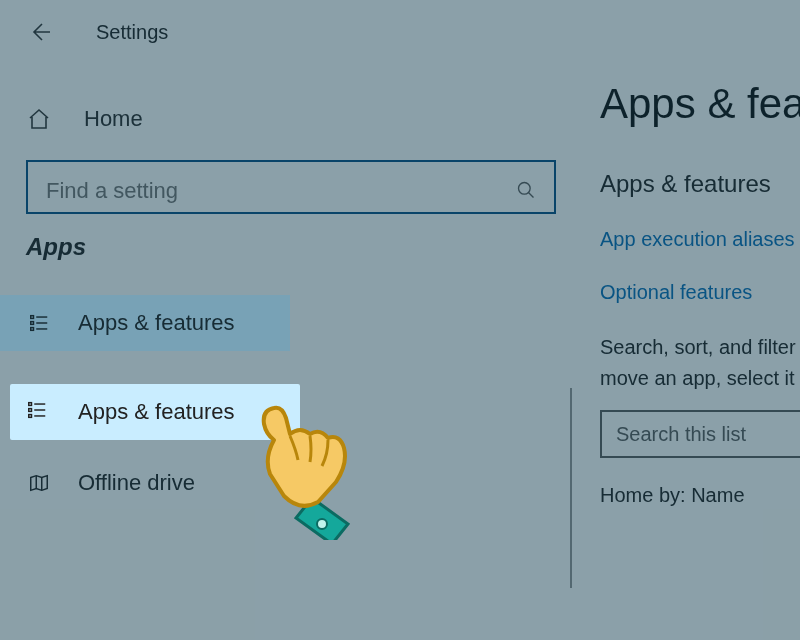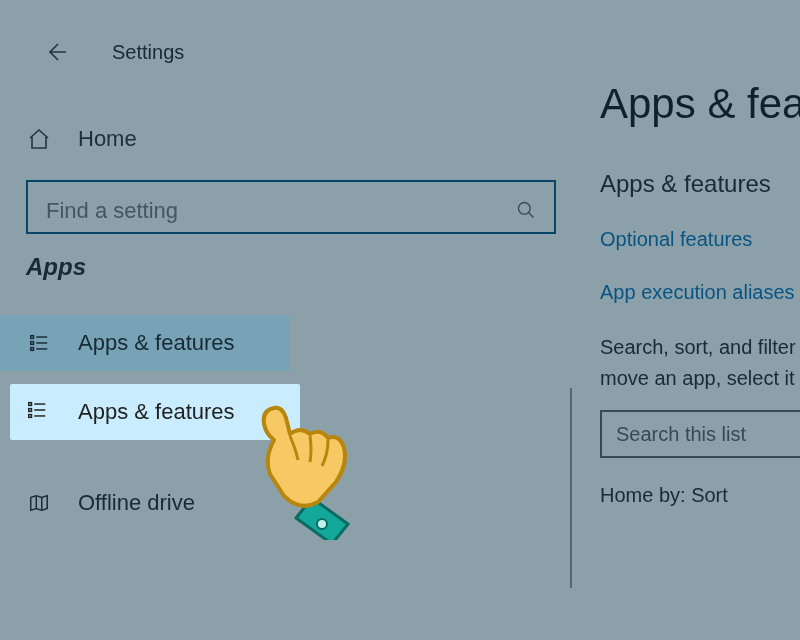--- a/index.html
+++ b/index.html
@@ -1,22 +1,22 @@
 <!DOCTYPE html>
 <html><head>
 <meta charset="utf-8">
 <style>
   * { box-sizing: border-box; margin: 0; padding: 0; }
   html, body { width: 800px; height: 640px; overflow: hidden; font-family: "Segoe UI", Arial, sans-serif; }
   .stage { position: relative; width: 800px; height: 640px; background: #e8e8e8; }
   .sidebar { position: absolute; left: 0; top: 0; width: 585px; height: 640px; background: #e8e8e8; }
-  .topbar { display: flex; align-items: center; padding: 18px 26px 0 42px; margin-top: 20px; }
+  .topbar { display: flex; align-items: center; padding: 18px 26px 0 26px; }
   .back-arrow { width: 28px; height: 28px; display: flex; align-items: center; justify-content: center; color: #333; }
   .title { font-size: 20px; font-weight: 400; color: #222; margin-left: 42px; }
-  .home-row { display: flex; align-items: flex-end; margin: 60px 0 0 26px; }
+  .home-row { display: flex; align-items: flex-end; margin: 60px 0 0 26px; gap: 6px; }
   .home-row .icon { width: 26px; height: 26px; display: flex; align-items: center; justify-content: center; color: #333; }
   .home-row .label { font-size: 22px; color: #2a2a2a; margin-left: 26px; }
   .search-box {
     margin: 28px 0 0 26px;
     width: 530px; height: 54px;
     border: 2px solid #0a4a7a;
     display: flex; align-items: center;
     padding: 8px 16px 0 18px;
     background: transparent;
   }
@@ -147,30 +147,30 @@
         <span class="label">Offline drive</span>
       </div>
     </div>
 
     <div class="vline"></div>
   </div>
 
   <div class="main">
     <h1>Apps &amp; features</h1>
     <div class="subhead">Apps &amp; features</div>
+    <div class="link">App execution aliases</div>
     <div class="link">Optional features</div>
-    <div class="link">App execution aliases</div>
     <div class="para">Search, sort, and filter by drive. If you would like to uninstall or</div>
     <div class="para" style="margin-top:4px">move an app, select it from the list.</div>
     <div class="search2">
       <span>Search this list</span>
     </div>
     <div class="sortby">
       <span>Home by:</span>
-      <span>Sort</span>
+      <span>Name</span>
     </div>
   </div>
 
   <div class="dim"></div>
 
   <div class="spot">
     <span class="icon">
       <svg viewBox="0 0 24 24" width="22" height="22" fill="none" stroke="#222" stroke-width="1.6">
         <rect x="3" y="4" width="3" height="3"></rect>
           <path d="M9 5.5 H21"></path>

